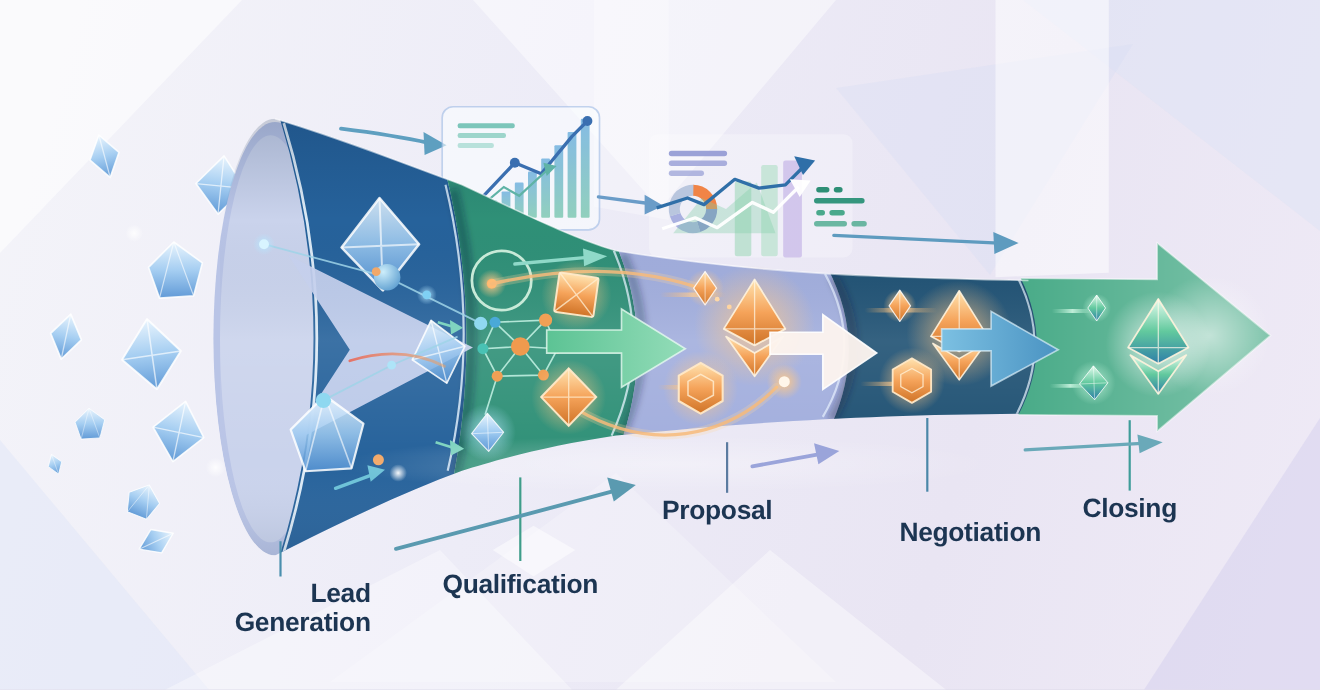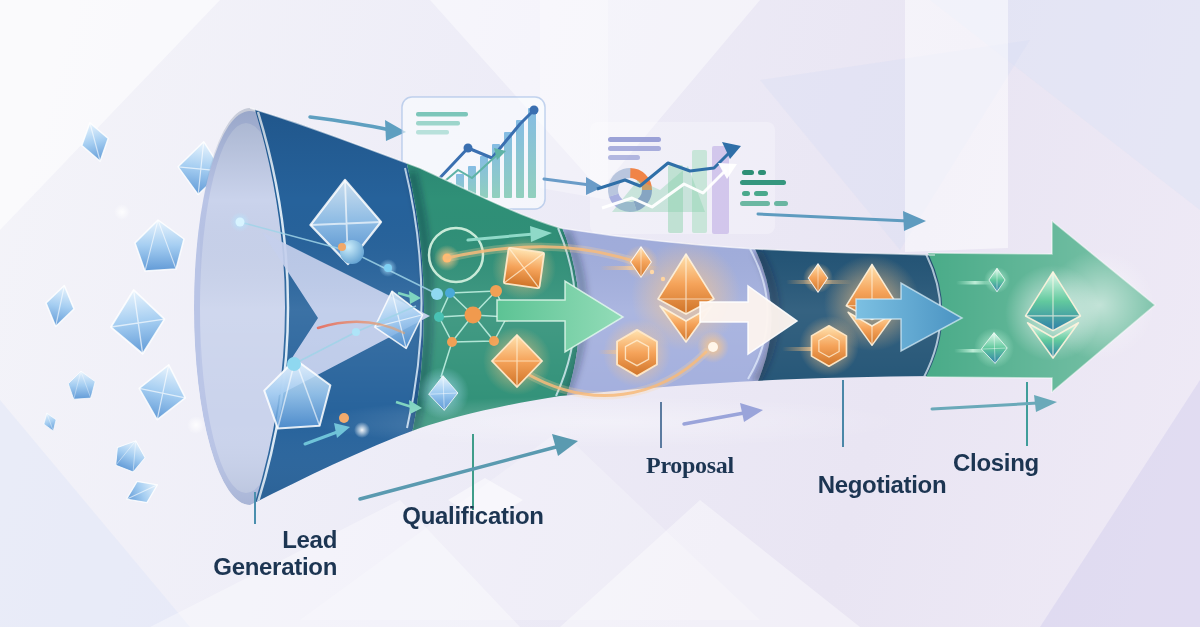--- a/index.html
+++ b/index.html
@@ -409,17 +409,17 @@
       <polygon points="740,403 763,410 744,422" fill="#9aa4da"></polygon>
     </g>
     <g>
       <path d="M932,409 L1038,403" stroke="#6aa9b9" stroke-width="3" stroke-linecap="round" fill="none"></path>
       <polygon points="1034,395 1057,402 1036,412" fill="#6aa9b9"></polygon>
     </g>
   </g>
 </svg>
 
 <div class="stage-label w150" style="left:257px;top:527px;">Lead Generation</div>
-<div class="stage-label" style="left:473px;top:503px;">Qualification</div>
-<div class="stage-label" style="left:690px;top:452px;font-family:Liberation Serif, serif;">Proposal</div>
+<div class="stage-label" style="left:473px;top:519px;">Qualification</div>
+<div class="stage-label" style="left:652px;top:452px;">Proposal</div>
 <div class="stage-label" style="left:842px;top:472px;margin-left:40px;">Negotiation</div>
-<div class="stage-label" style="left:996px;top:450px;">Closing</div>
+<div class="stage-label" style="left:1027px;top:450px;">Closing</div>
 </div>
 
 </body></html>

